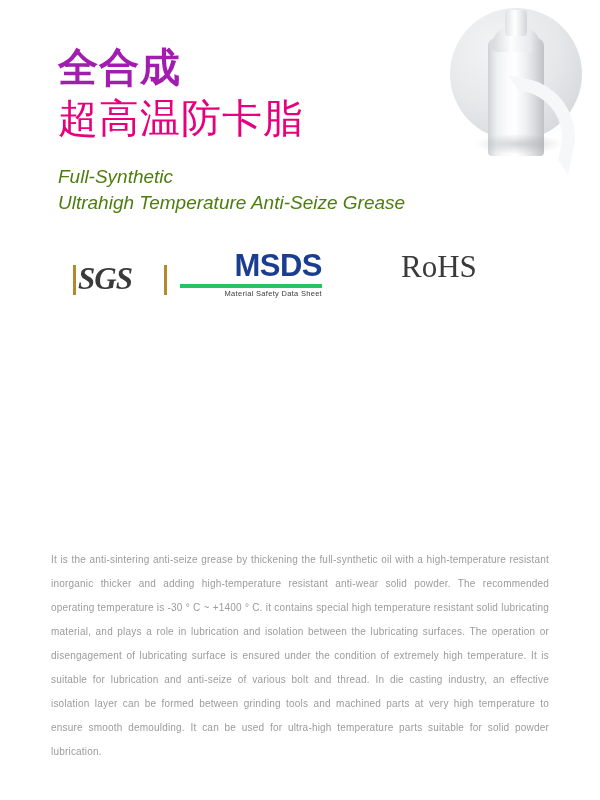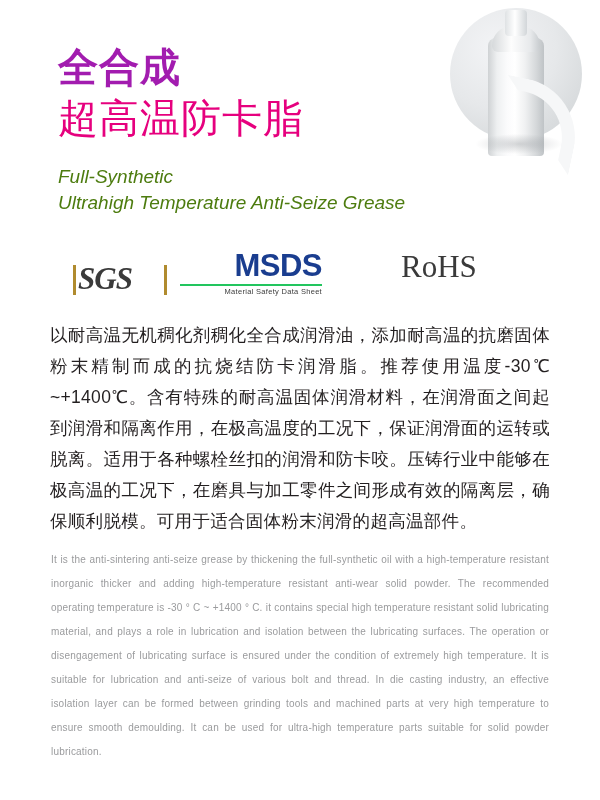--- a/index.html
+++ b/index.html
@@ -168,21 +168,21 @@
     line-height: 32px;
     color: #1a3d8f;
     letter-spacing: -0.5px;
   }
   .msds-sub {
     margin-top: 2px;
     font-size: 7.5px;
     line-height: 10px;
     color: #3c3c3c;
     letter-spacing: 0.3px;
-    border-top: 2px solid #22c55e;
+    border-top: 4px solid #22c55e;
     padding-top: 1px;
   }
 
   .rohs {
     left: 292px;
     margin-left: 47px;
   }
   .rohs-text {
     font-family: "Liberation Serif", serif;
     font-size: 31px;
@@ -249,16 +249,15 @@
       <div class="msds-text">MSDS</div>
       <div class="msds-sub">Material Safety Data Sheet</div>
     </div>
 
     <div class="cert rohs">
       <div class="rohs-text">RoHS</div>
     </div>
 
   </div>
 
-  <div class="body-cn">以耐高温无机稠化剂稠化全合成润滑油，添加耐高温的抗磨固体粉末精制而成的抗烧结防卡润滑脂。推荐使用温度-30℃ ~+1400℃。含有特殊的耐高温固体润滑材料，在润滑面之间起到润滑和隔离作用，在极高温度的工况下，保证润滑面的运转或脱离。适用于各种螺栓丝扣的润滑和防卡咬。压铸行业中能够在极高温的工况下，在磨具与加工零件之间形成有效的隔离层，确保顺利脱模。可用于适合固体粉末润滑的超高温部件。</div>
   <div class="body-en">It is the anti-sintering anti-seize grease by thickening the full-synthetic oil with a high-temperature resistant inorganic thicker and adding high-temperature resistant anti-wear solid powder. The recommended operating temperature is -30 ° C ~ +1400 ° C. it contains special high temperature resistant solid lubricating material, and plays a role in lubrication and isolation between the lubricating surfaces. The operation or disengagement of lubricating surface is ensured under the condition of extremely high temperature. It is suitable for lubrication and anti-seize of various bolt and thread. In die casting industry, an effective isolation layer can be formed between grinding tools and machined parts at very high temperature to ensure smooth demoulding. It can be used for ultra-high temperature parts suitable for solid powder lubrication.</div>
 
 </div>
 
 </body></html>

